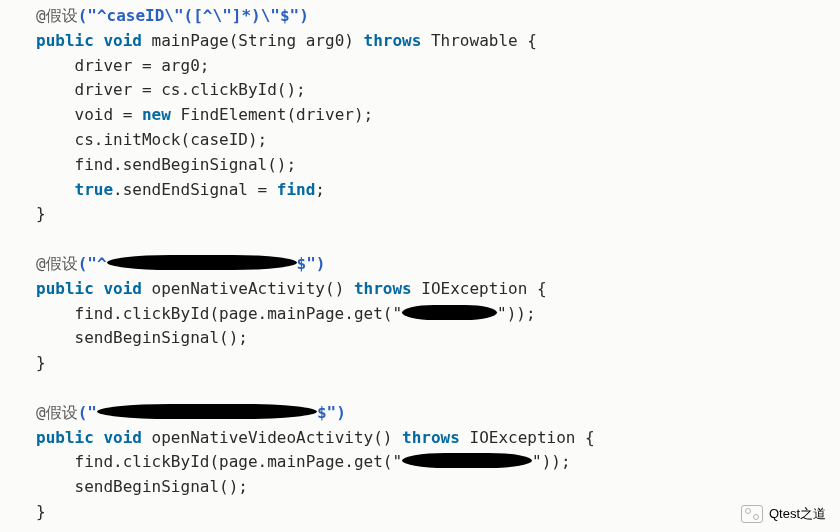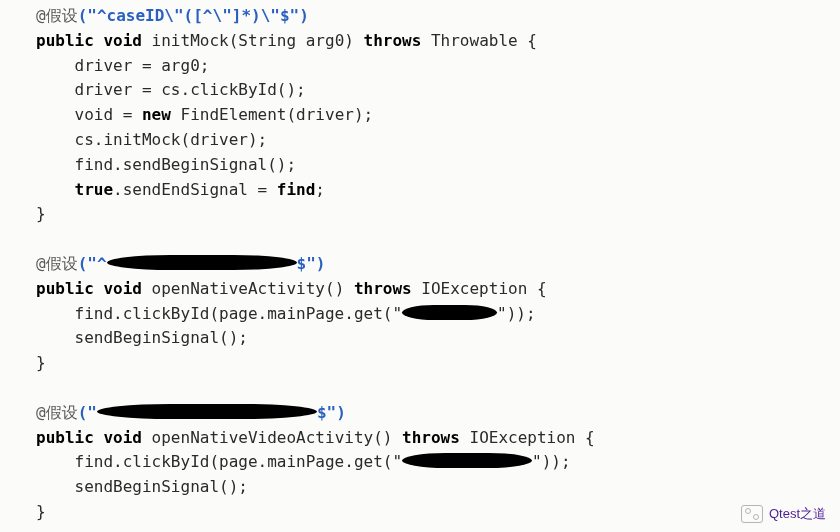--- a/index.html
+++ b/index.html
@@ -13,42 +13,42 @@
     height: 532px;
     overflow: hidden;
     position: relative;
     color: #2a2a2a;
   }
   pre {
     margin: 0;
     padding: 4px 10px 0 36px;
     white-space: pre;
   }
-  .kw { color: #000000; font-weight: bold; }
+  .kw { color: #0369a1; font-weight: bold; }
   .an { color: #5a5a5a; }
   .str { color: #2a60c0; font-weight: bold; }
   .redact {
     display: inline-block;
     background: #000;
     border-radius: 40%/60%;
     height: 15px;
     vertical-align: middle;
     position: relative;
     top: -2px;
   }
   .watermark {
     position: absolute;
     right: 14px;
     bottom: 8px;
     display: flex;
     align-items: center;
     gap: 6px;
     font-family: Arial, sans-serif;
     font-size: 13px;
-    color: #4c1d95;
+    color: #000000;
   }
   .wm-icon {
     width: 20px;
     height: 16px;
     border: 1.5px solid #b5b5b5;
     border-radius: 3px;
     position: relative;
   }
   .wm-icon::before, .wm-icon::after {
     content: "";
@@ -56,25 +56,25 @@
     border: 1.5px solid #b5b5b5;
     border-radius: 50%;
   }
   .wm-icon::before { width:4px; height:4px; left:3px; top:2px; }
   .wm-icon::after  { width:4px; height:4px; right:3px; bottom:2px; }
 </style>
 </head>
 <body>
 
 <pre><span class="an"><span>@假设</span><span class="str">("^caseID\"([^\"]*)\"$")</span></span>
-<span class="kw">public</span> <span class="kw">void</span><span> initMock(String arg0) </span><span class="kw">throws</span><span> Throwable {</span>
+<span class="kw">public</span> <span class="kw">void</span><span> mainPage(String arg0) </span><span class="kw">throws</span><span> Throwable {</span>
 <span>    driver = arg0;</span>
 <span>    driver = cs.clickById();</span>
 <span>    void = </span><span class="kw">new</span><span> FindElement(driver);</span>
-<span>    cs.initMock(driver);</span>
+<span>    cs.initMock(caseID);</span>
 <span>    find.sendBeginSignal();</span>
 <span>    </span><span class="kw">true</span><span>.sendEndSignal = </span><span class="kw">find</span><span>;</span>
 <span>}</span>
 
 <span class="an"><span>@假设</span><span class="str"><span>("^</span></span><span class="redact" style="width:190px"></span><span class="str"><span>$")</span></span></span>
 <span class="kw">public</span> <span class="kw">void</span><span> openNativeActivity() </span><span class="kw">throws</span><span> IOException {</span>
 <span>    find.clickById(page.mainPage.get("</span><span class="redact" style="width:95px"></span><span>"));</span>
 <span>    sendBeginSignal();</span>
 <span>}</span>
 

